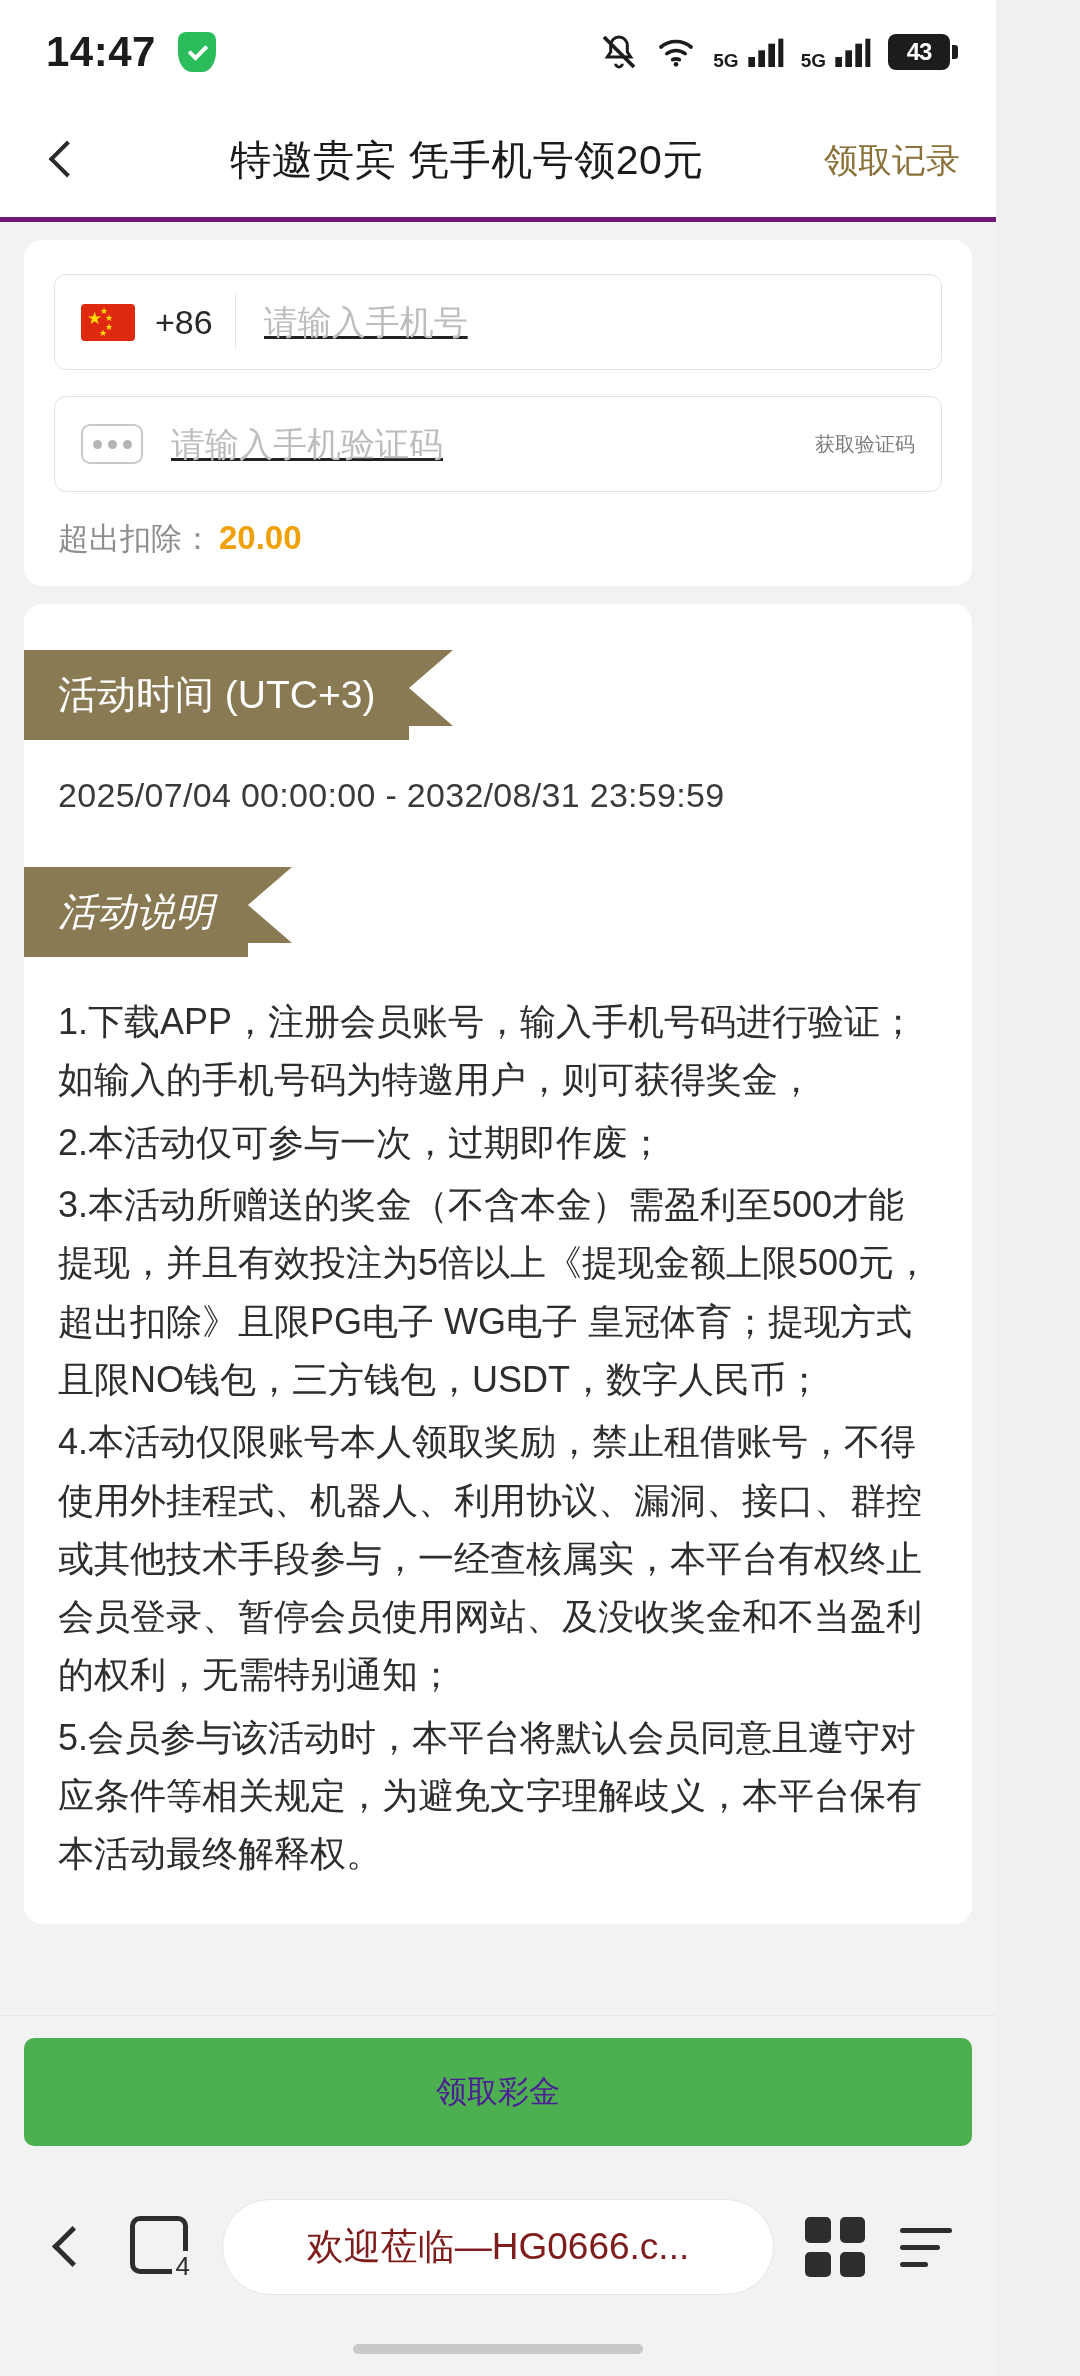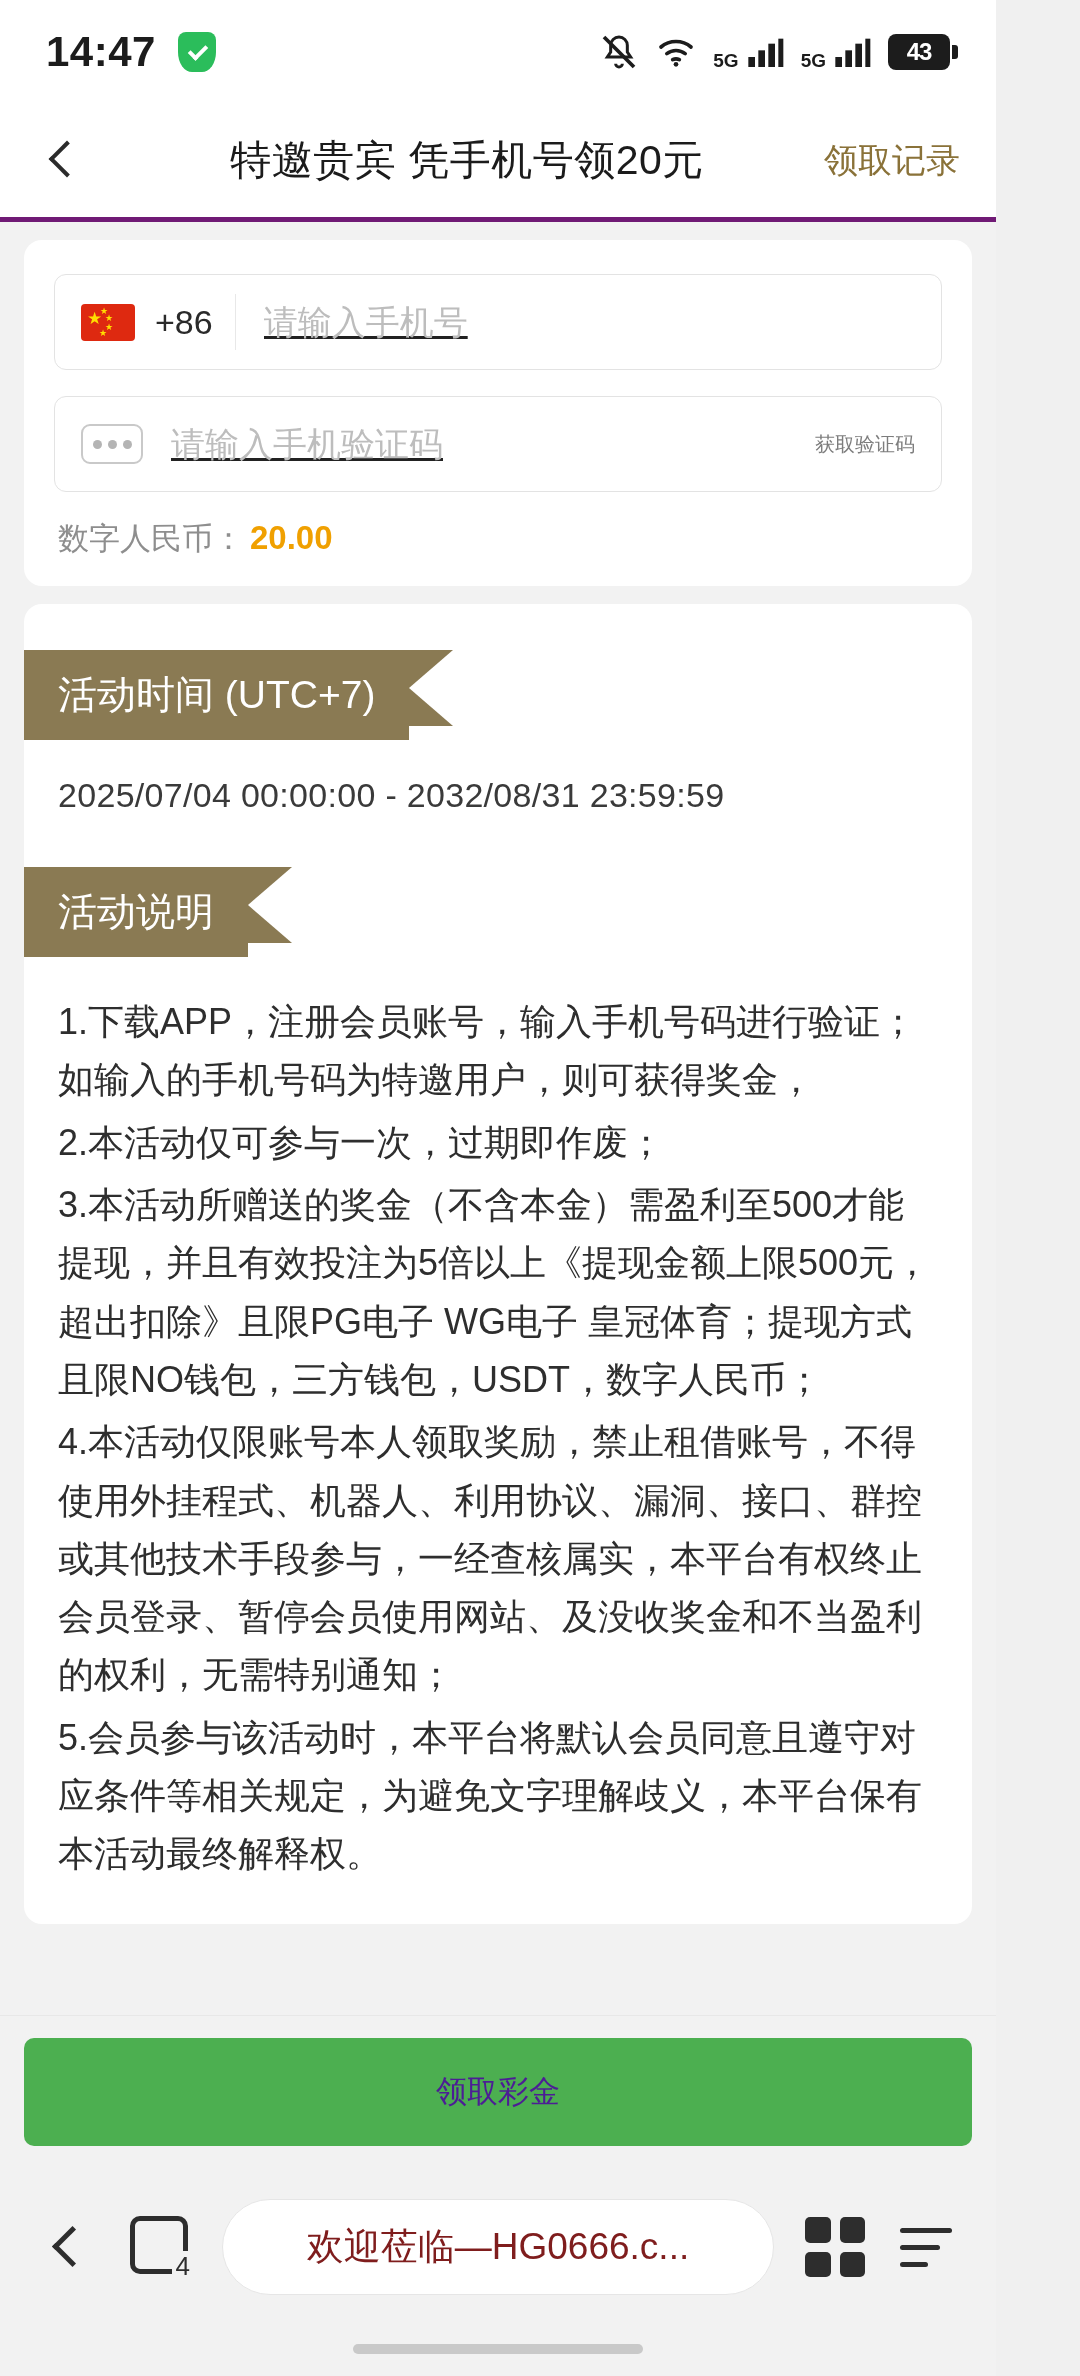--- a/index.html
+++ b/index.html
@@ -236,21 +236,21 @@
   }
   .ribbon::after {
     content: "";
     position: absolute;
     right: -44px; top: 0;
     width: 0; height: 0;
     border-top: 38px solid #8a7a53;
     border-bottom: 38px solid #8a7a53;
     border-right: 44px solid transparent;
   }
-  .ribbon.small { font-size: 39px; }
+  .ribbon.small { font-size: 39px; font-style: italic; }
   .timetext {
     font-size: 34px;
     color: #3a3a3a;
     padding: 36px 34px 6px 34px;
     letter-spacing: 0.3px;
   }
   .desc {
     padding: 36px 34px 0 34px;
     font-size: 36px;
     line-height: 1.62;
@@ -436,26 +436,26 @@
         <div class="dots-box">
           <i></i>
             <i></i>
             <i></i>
         </div>
         <input class="fieldinput" type="text" placeholder="请输入手机验证码" style="">
         <div class="getcode">获取验证码</div>
       </div>
 
       <div class="amount-row">
-        <span>数字人民币：</span><b>20.00</b>
+        <span>超出扣除：</span><b>20.00</b>
       </div>
     </div>
 
     <div class="infocard">
-      <div class="ribbon">活动时间 (UTC+7)</div>
+      <div class="ribbon">活动时间 (UTC+3)</div>
       <div class="timetext">2025/07/04 00:00:00 - 2032/08/31 23:59:59</div>
       <div class="ribbon small">活动说明</div>
       <div class="desc">
         <p>1.下载APP，注册会员账号，输入手机号码进行验证；如输入的手机号码为特邀用户，则可获得奖金，</p>
         <p>2.本活动仅可参与一次，过期即作废；</p>
         <p>3.本活动所赠送的奖金（不含本金）需盈利至500才能提现，并且有效投注为5倍以上《提现金额上限500元，超出扣除》且限PG电子 WG电子 皇冠体育；提现方式且限NO钱包，三方钱包，USDT，数字人民币；</p>
         <p>4.本活动仅限账号本人领取奖励，禁止租借账号，不得使用外挂程式、机器人、利用协议、漏洞、接口、群控或其他技术手段参与，一经查核属实，本平台有权终止会员登录、暂停会员使用网站、及没收奖金和不当盈利的权利，无需特别通知；</p>
         <p>5.会员参与该活动时，本平台将默认会员同意且遵守对应条件等相关规定，为避免文字理解歧义，本平台保有本活动最终解释权。</p>
       </div>
     </div>

